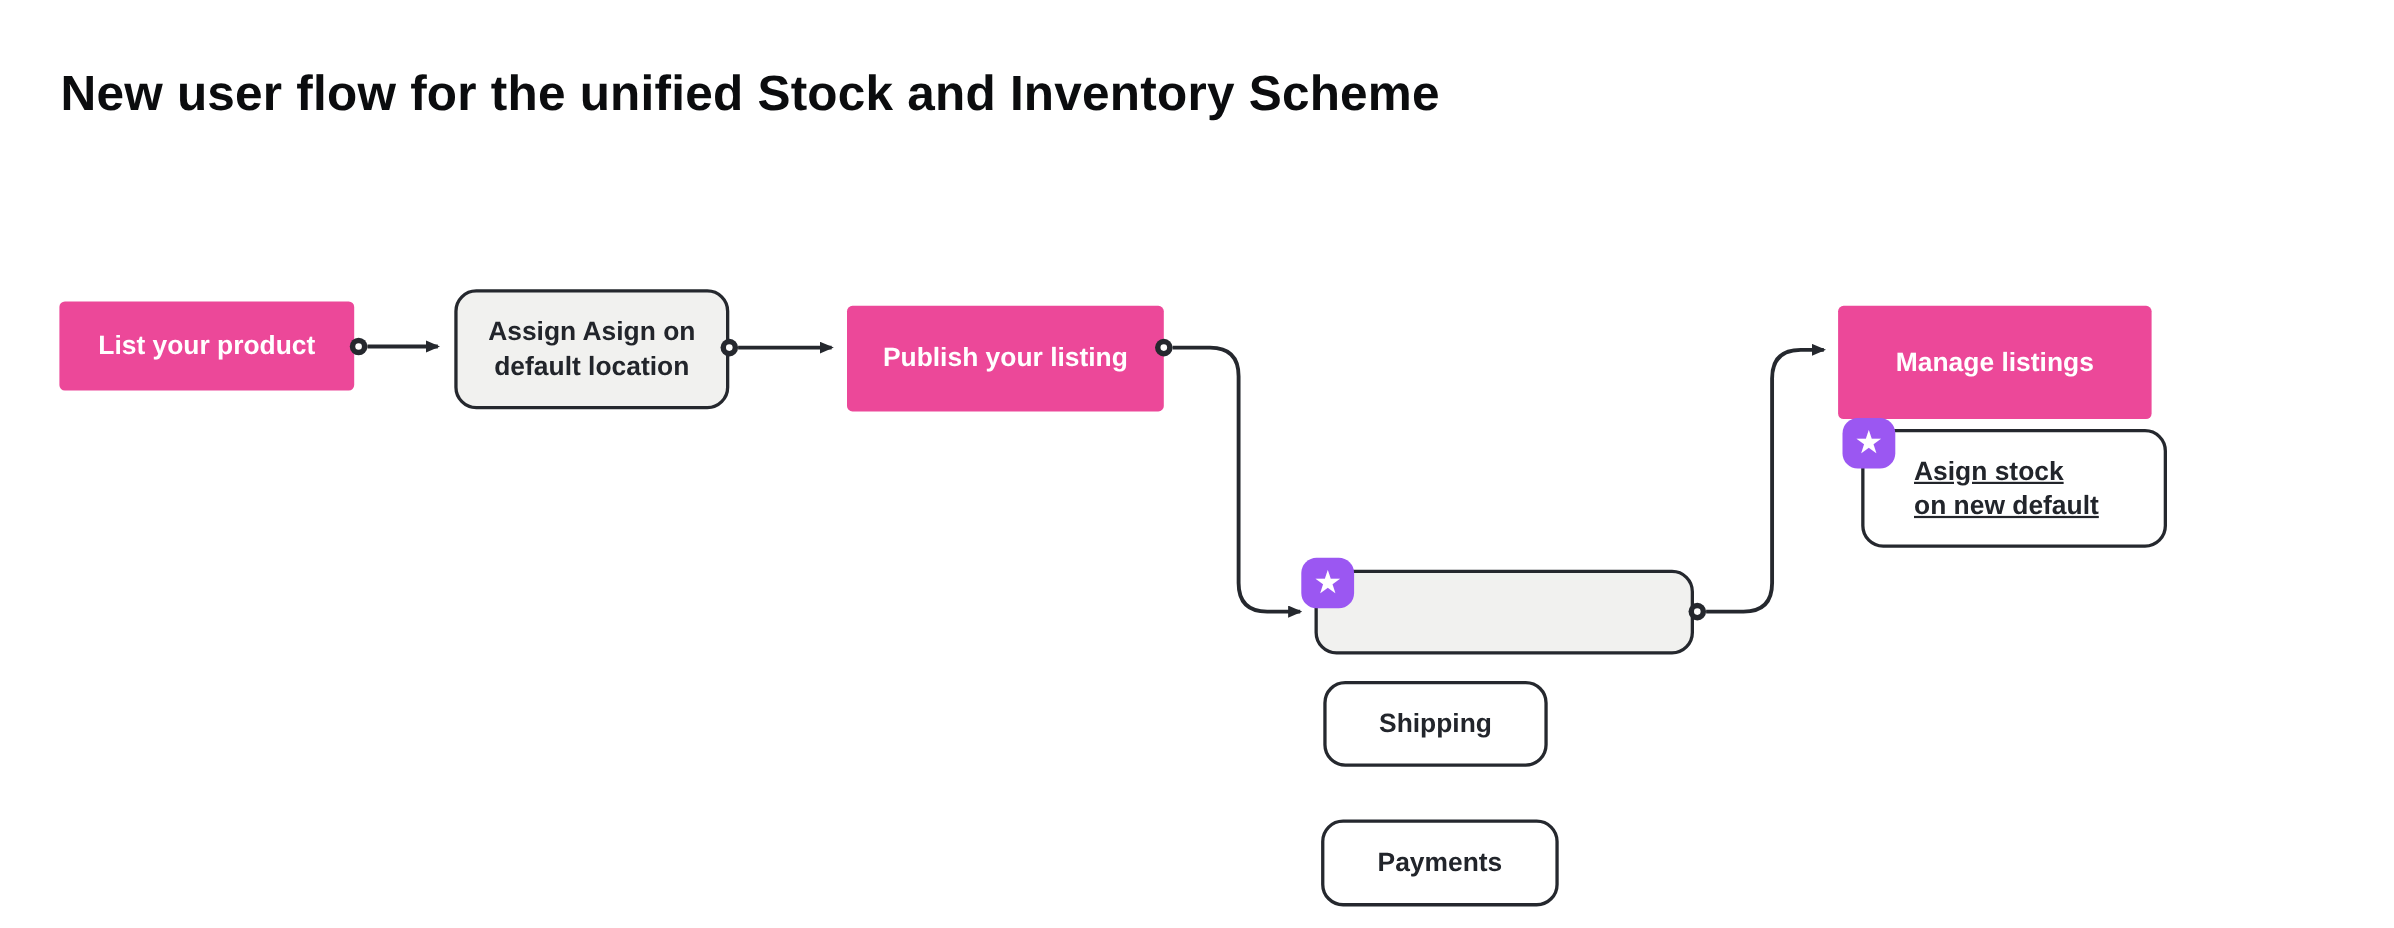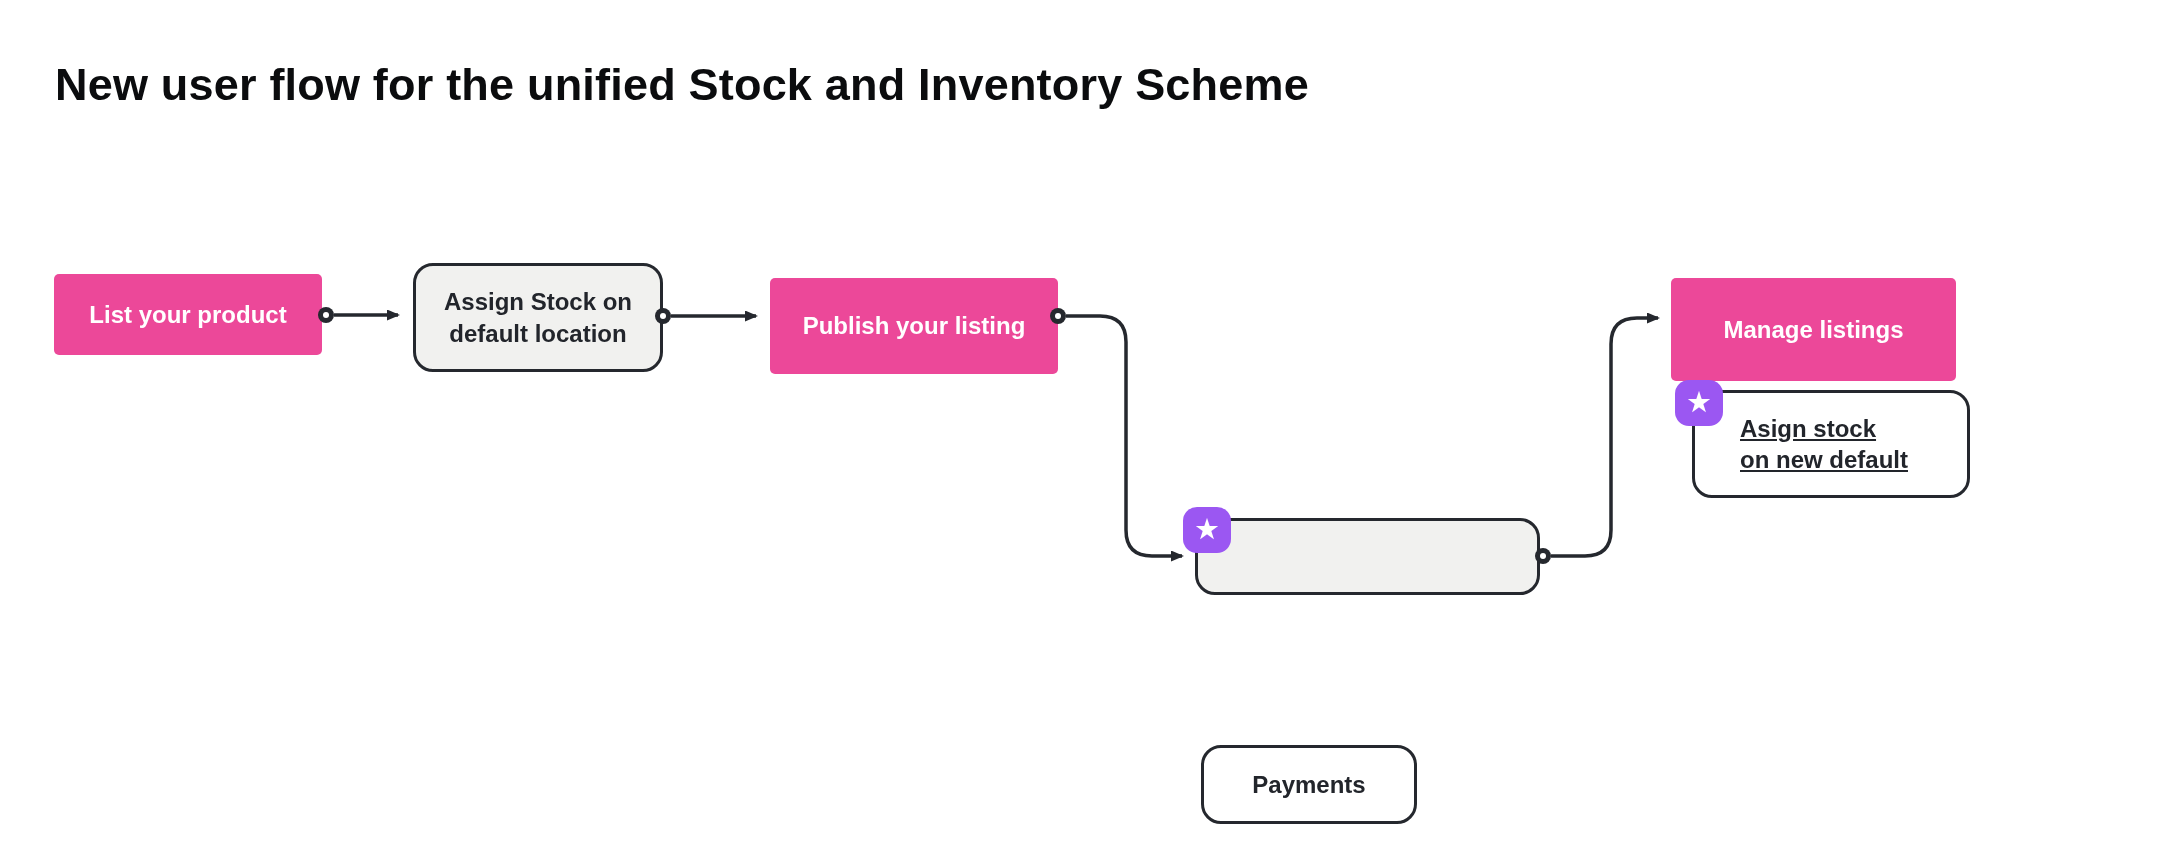--- a/index.html
+++ b/index.html
@@ -93,21 +93,21 @@
       <circle cx="1543" cy="556" r="3" fill="#ffffff"></circle>
     </g>
   </svg>
 
   <div class="node dark n-list">
     <span>List your product</span>
   </div>
 
   <div class="node light n-assign">
     <span>
-      <span>Assign Stock on</span><br>
+      <span>Assign Asign on</span><br>
       <span>default location</span>
     </span>
   </div>
 
   <div class="node dark n-publish">
     <span>Publish your listing</span>
   </div>
 
   <div class="node light n-setup">
     <div class="badge badge-setup">
@@ -122,18 +122,21 @@
   <div class="node outline n-assign2">
     <div class="badge badge-assign2">
       <span class="star-glyph">★</span>
     </div>
     <span style="white-space: normal; text-decoration: underline;">
       <span>Asign stock</span><br>
       <span>on new default</span>
     </span>
   </div>
 
+  <div class="node outline n-shipping">
+    <span>Shipping</span>
+  </div>
 
   <div class="node outline n-payments">
     <span>Payments</span>
   </div>
 
 </div>
 
 </body></html>

